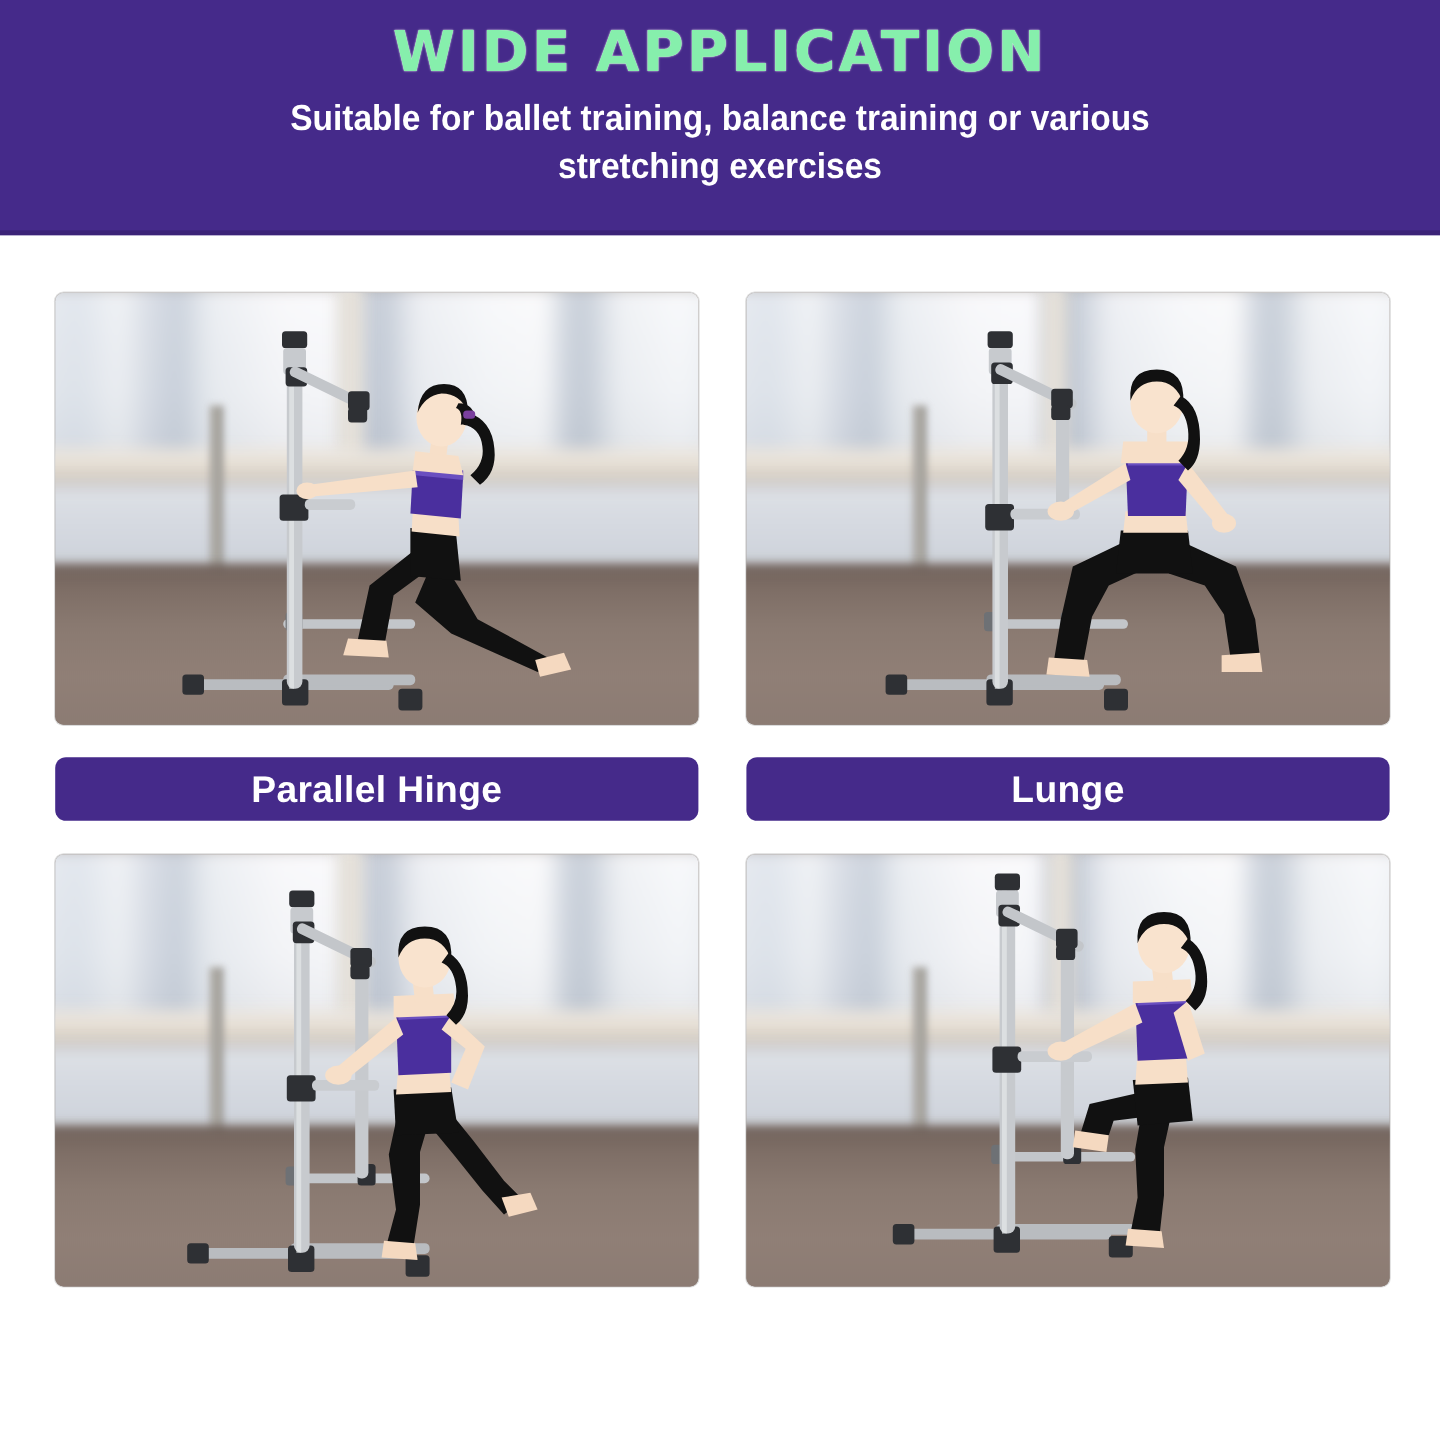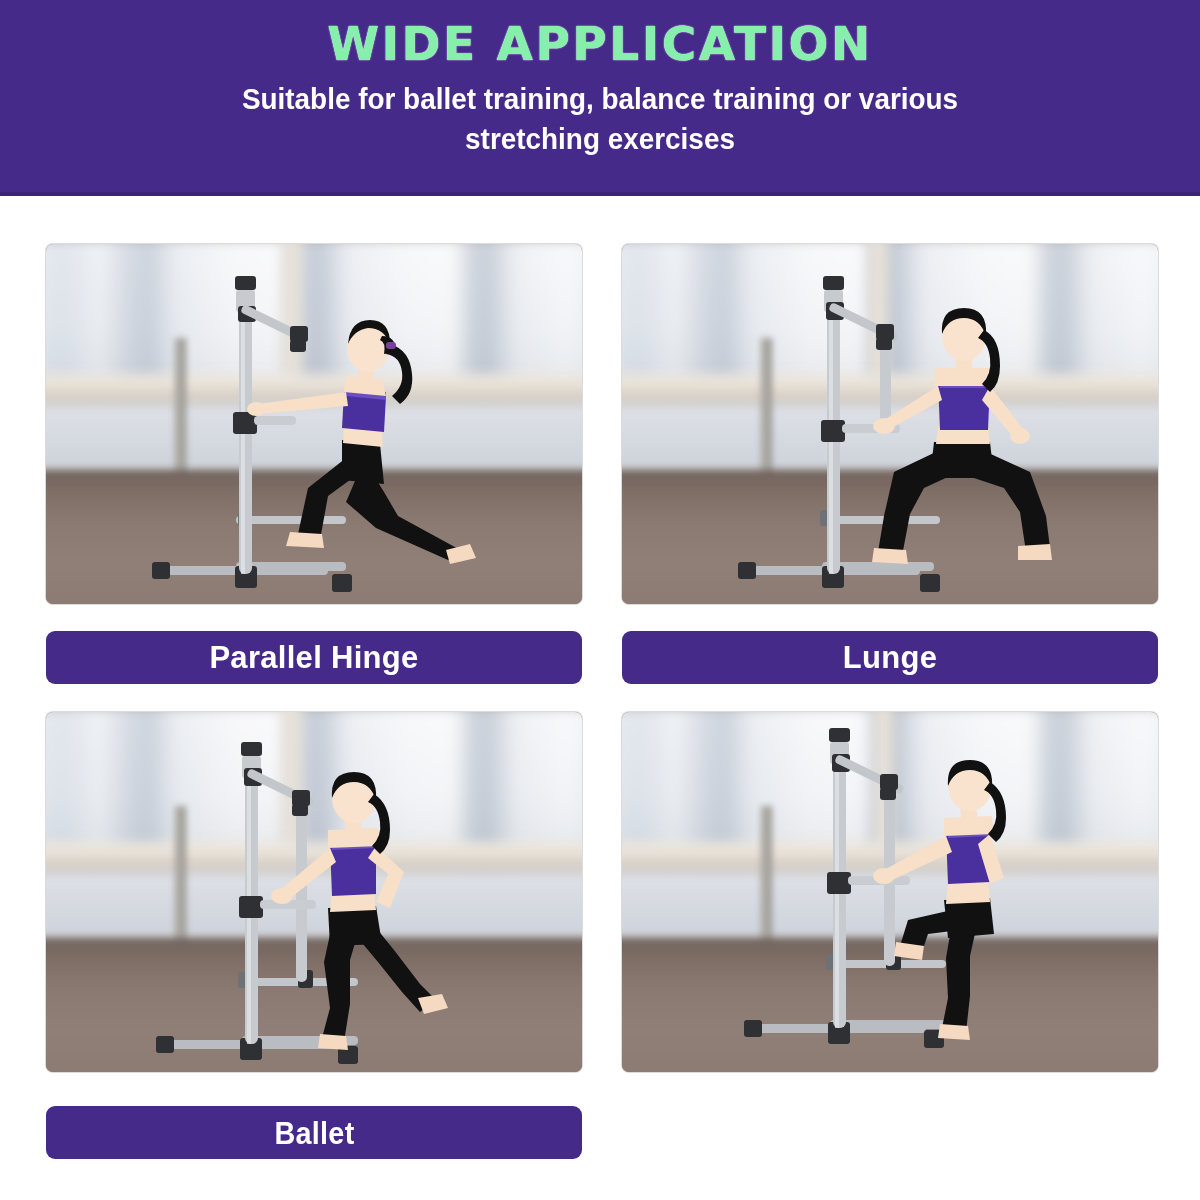--- a/index.html
+++ b/index.html
@@ -363,23 +363,20 @@
             <path d="M298 106 L314 104 L316 122 L300 124 Z" fill="#f7dfc8"></path>
 
             <ellipse cx="308" cy="86" rx="22" ry="25" fill="#f9e3ce"></ellipse>
 
             <path d="M286 86 Q284 60 308 60 Q332 60 330 88 Q324 70 308 70 Q292 70 286 86 Z" fill="#111111"></path>
 
             <path d="M328 82 Q344 92 344 118 Q344 134 334 142 L326 134 Q336 124 334 110 Q332 94 322 90 Z" fill="#111111"></path>
           </g>
         </svg>
       </div>
-      <div class="label">
-        <span class="label-text">Ballet</span>
-      </div>
     </div>
 
     <div class="cell c2 r2">
       <div class="photo">
         <div class="bg-win"></div>
         <div class="bg-mull" style="left:47%;"></div>
         <div class="bg-sill"></div>
         <div class="bg-wall"></div>
         <div class="bg-post" style="left:26%;"></div>
         <div class="bg-floorline"></div>

